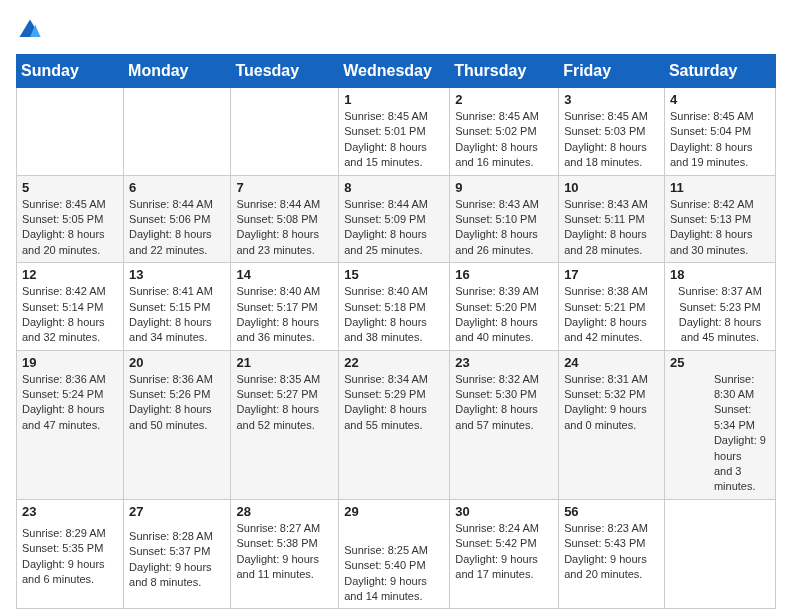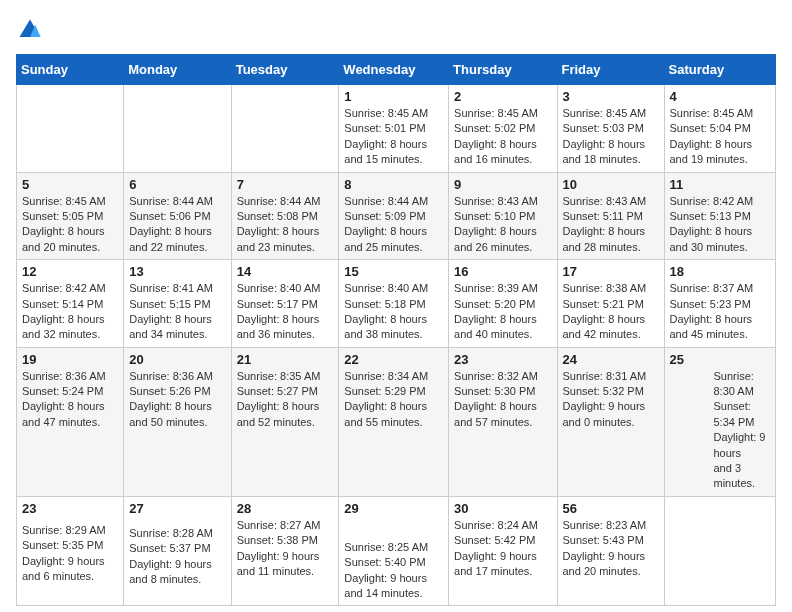--- a/index.html
+++ b/index.html
@@ -55,21 +55,21 @@
     .calendar {
       width: 100%;
       border-collapse: collapse;
       font-size: 11px;
     }
     .calendar th {
       background: #1565c0;
       color: #fff;
       padding: 7px 4px;
       text-align: left;
-      font-size: 13px;
+      font-size: 16px;
       font-weight: bold;
       border: 1px solid #1565c0;
     }
     .calendar td {
       border: 1px solid #ccc;
       vertical-align: top;
       padding: 4px 5px;
       width: 113px;
       min-height: 80px;
       background: #fff;
@@ -251,21 +251,21 @@
         </td>
         <td>
           <span class="day-num">17</span>
           <div class="day-info" style="white-space: pre-line;">Sunrise: 8:38 AM
 Sunset: 5:21 PM
 Daylight: 8 hours
 and 42 minutes.</div>
         </td>
         <td>
           <span class="day-num">18</span>
-          <div class="day-info" style="white-space: pre-line;">Sunrise: 8:37 AM
+          <div class="day-info" style="white-space: pre-line; text-align: center;">Sunrise: 8:37 AM
 Sunset: 5:23 PM
 Daylight: 8 hours
 and 45 minutes.</div>
         </td>
       </tr>
       <tr>
         <td>
           <span class="day-num">19</span>
           <div class="day-info" style="white-space: pre-line;">Sunrise: 8:36 AM
 Sunset: 5:24 PM

